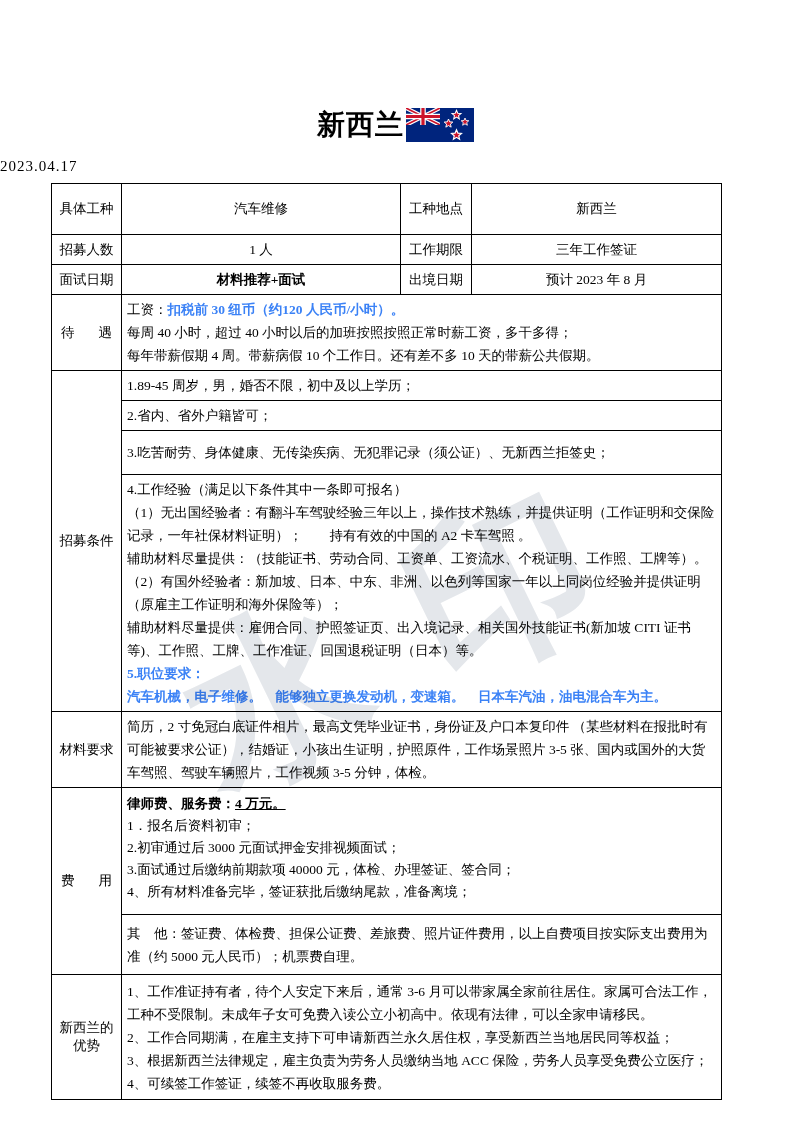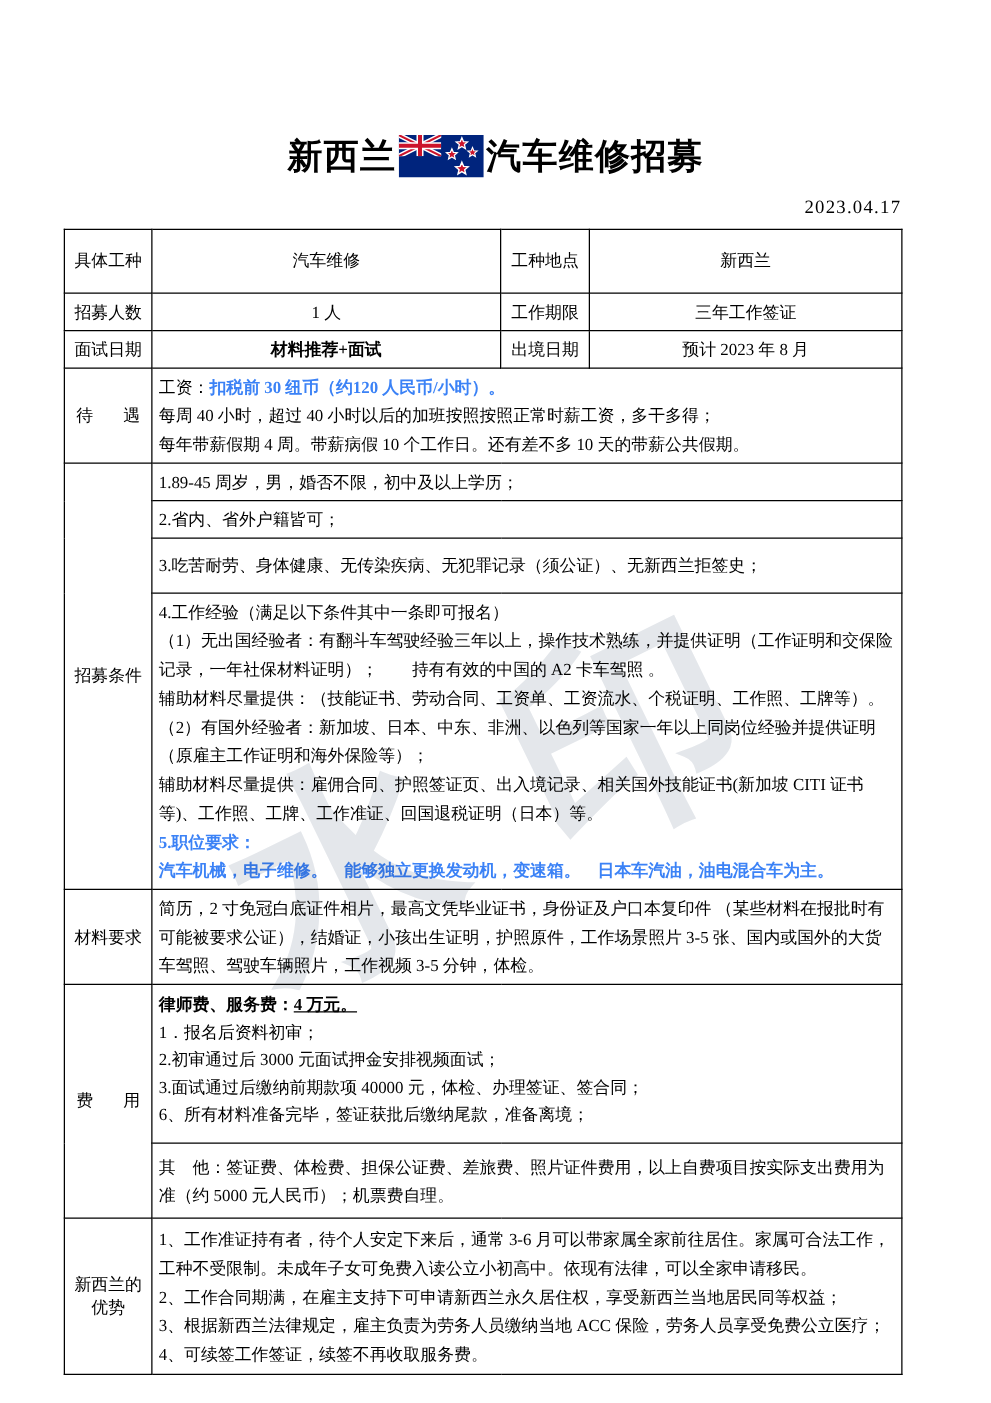--- a/index.html
+++ b/index.html
@@ -13,21 +13,21 @@
 
   .title {
     margin-top:106px;
     display:flex; align-items:center; justify-content:center;
     font-size:28px; font-weight:bold; letter-spacing:1px;
   }
   .title .flag { margin:0 2px; display:block; }
 
   .date-line {
     margin-top:14px; padding-right:72px;
-    text-align:right; font-size:15px; letter-spacing:1px;
+    text-align:left; font-size:15px; letter-spacing:1px;
   }
 
   table.main {
     margin:8px 0 0 51px;
     width:670px;
     border-collapse:collapse;
     table-layout:fixed;
     font-size:13.5px;
     border-radius:24px;
   }
@@ -78,21 +78,20 @@
         <path d="M17,0 V17 M0,8.5 H34" stroke="#FFFFFF" stroke-width="5.6" fill="none"></path>
         <path d="M17,0 V17 M0,8.5 H34" stroke-width="3.2" fill="none" stroke="#CC142B"></path>
       </g>
       <g stroke="#FFFFFF" stroke-width="1.1">
         <polygon points="0,-5 1.32,-1.82 4.76,-1.55 2.14,0.70 2.94,4.05 0,2.25 -2.94,4.05 -2.14,0.70 -4.76,-1.55 -1.32,-1.82" transform="translate(50.5,7) scale(0.95)" fill="#CC142B"></polygon>
         <polygon points="0,-5 1.32,-1.82 4.76,-1.55 2.14,0.70 2.94,4.05 0,2.25 -2.94,4.05 -2.14,0.70 -4.76,-1.55 -1.32,-1.82" transform="translate(59,14) scale(0.8)" fill="#CC142B"></polygon>
         <polygon points="0,-5 1.32,-1.82 4.76,-1.55 2.14,0.70 2.94,4.05 0,2.25 -2.94,4.05 -2.14,0.70 -4.76,-1.55 -1.32,-1.82" transform="translate(50.5,27) scale(1.05)" fill="#CC142B"></polygon>
         <polygon points="0,-5 1.32,-1.82 4.76,-1.55 2.14,0.70 2.94,4.05 0,2.25 -2.94,4.05 -2.14,0.70 -4.76,-1.55 -1.32,-1.82" transform="translate(42.5,15.5) scale(0.9)" fill="#CC142B"></polygon>
       </g>
     </svg>
-    <span>汽车维修招募</span>
   </div>
 
   <div class="date-line">2023.04.17</div>
 
   <table class="main">
     <colgroup>
       <col style="width:70px">
         <col style="width:279px">
         <col style="width:71px">
         <col style="width:250px">
@@ -160,21 +159,21 @@
 
     <tr style="height:127px">
       <td class="lab" rowspan="2">
             <div class="spread">费用</div>
           </td>
       <td class="txt feeitems" colspan="3" style="vertical-align:top; padding-top:5px;">
         <div><span class="b">律师费、服务费：</span><span class="b u">4 万元。</span></div>
         <div>1．报名后资料初审；</div>
         <div>2.初审通过后 3000 元面试押金安排视频面试；</div>
         <div>3.面试通过后缴纳前期款项 40000 元，体检、办理签证、签合同；</div>
-        <div>6、所有材料准备完毕，签证获批后缴纳尾款，准备离境；</div>
+        <div>4、所有材料准备完毕，签证获批后缴纳尾款，准备离境；</div>
       </td>
     </tr>
     <tr style="height:60px">
       <td class="txt" colspan="3">其　他：签证费、体检费、担保公证费、差旅费、照片证件费用，以上自费项目按实际支出费用为准（约 5000 元人民币）；机票费自理。</td>
     </tr>
 
     <tr style="height:125px">
       <td class="lab">新西兰的优势</td>
       <td class="txt adv" colspan="3">
         <div>1、工作准证持有者，待个人安定下来后，通常 3-6 月可以带家属全家前往居住。家属可合法工作，工种不受限制。未成年子女可免费入读公立小初高中。依现有法律，可以全家申请移民。</div>

